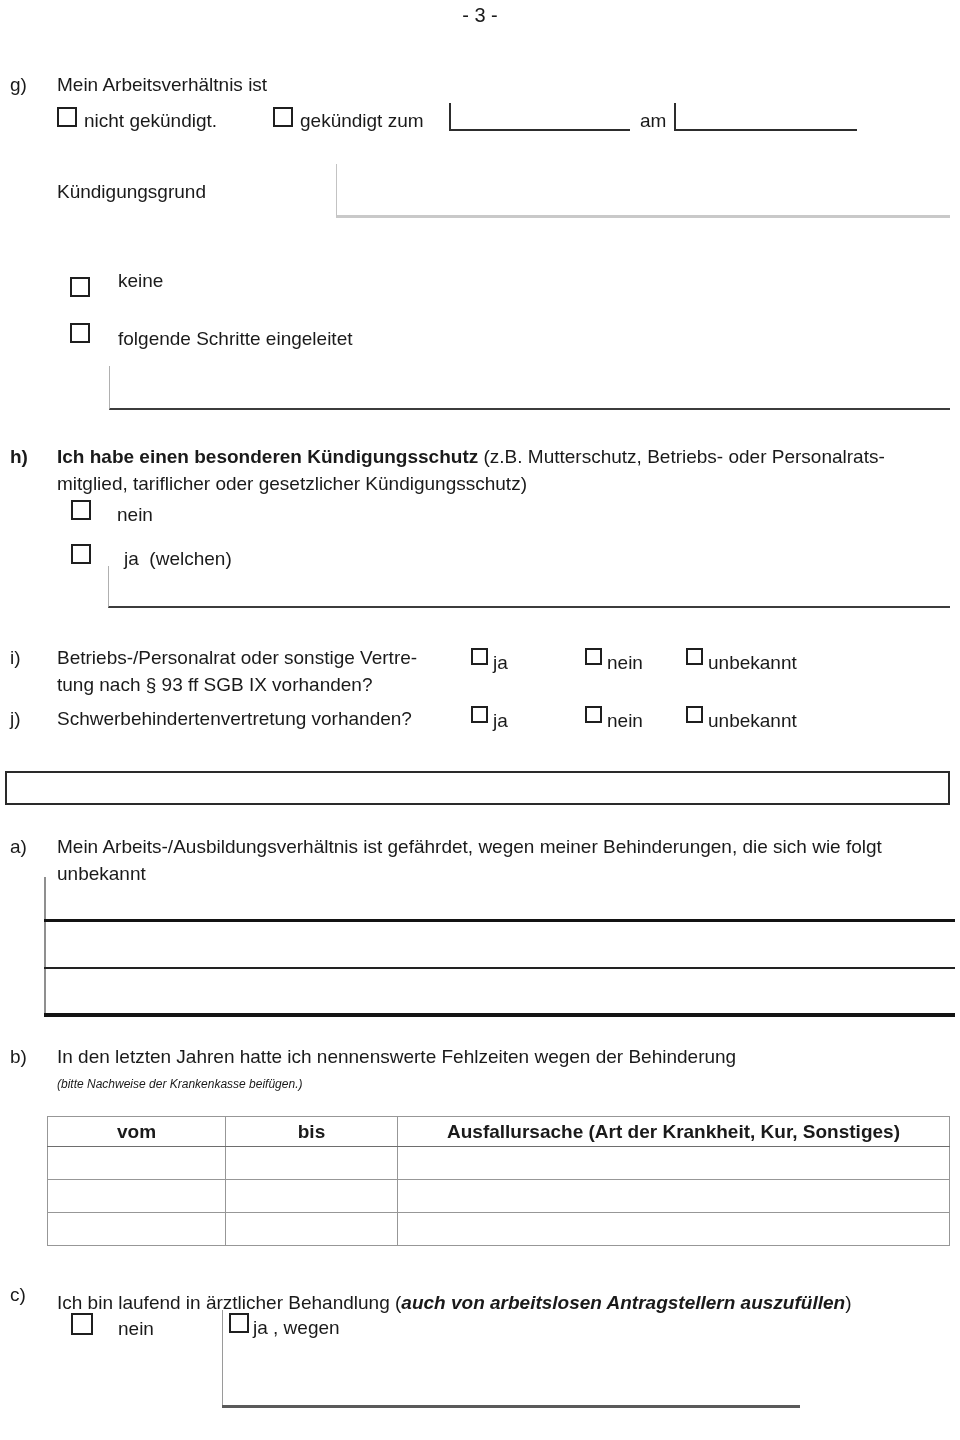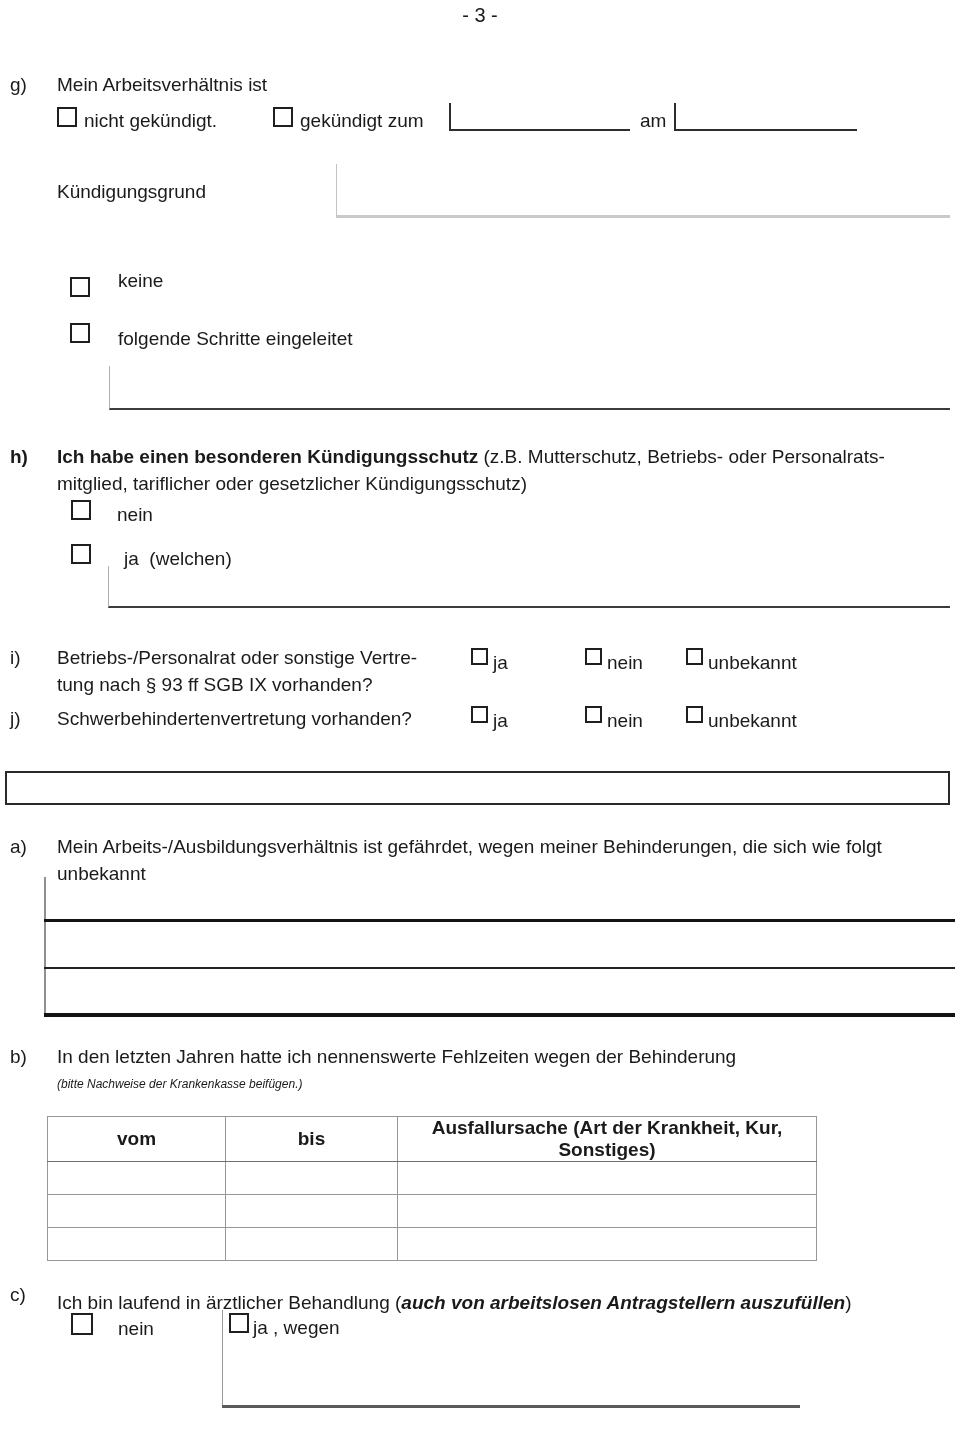--- a/index.html
+++ b/index.html
@@ -14,21 +14,21 @@
   .bit{font-weight:bold;font-style:italic;}
   .sm{font-size:12px;}
   .center{text-align:center;}
   .cb{position:absolute;width:20px;height:20px;border:2px solid #1f1f1f;background:#fff;box-sizing:border-box;}
   .cb-sm{width:17px;height:17px;}
   .fld{position:absolute;box-sizing:border-box;}
   .hline{position:absolute;}
   
   .secbox{position:absolute;left:5px;top:771px;width:945px;height:34px;border:2px solid #2a2a2a;box-sizing:border-box;}
   
-  .ftable{position:absolute;left:47px;top:1116px;width:770px;border-collapse:collapse;table-layout:fixed;}
+  .ftable{position:absolute;left:47px;top:1116px;width:903px;border-collapse:collapse;table-layout:fixed;}
   .ftable th,.ftable td{border:1px solid #979797;padding:0;font-size:19px;}
   .ftable th{height:29px;font-weight:bold;text-align:center;border-bottom:1px solid #6e6e6e;}
   .ftable td{height:32px;}
 </style>
 </head>
 <body>
 
 <div class="page">
 
   <div class="t center" style="left:0;top:2px;width:960px;font-size:20px;">- 3 -</div>

